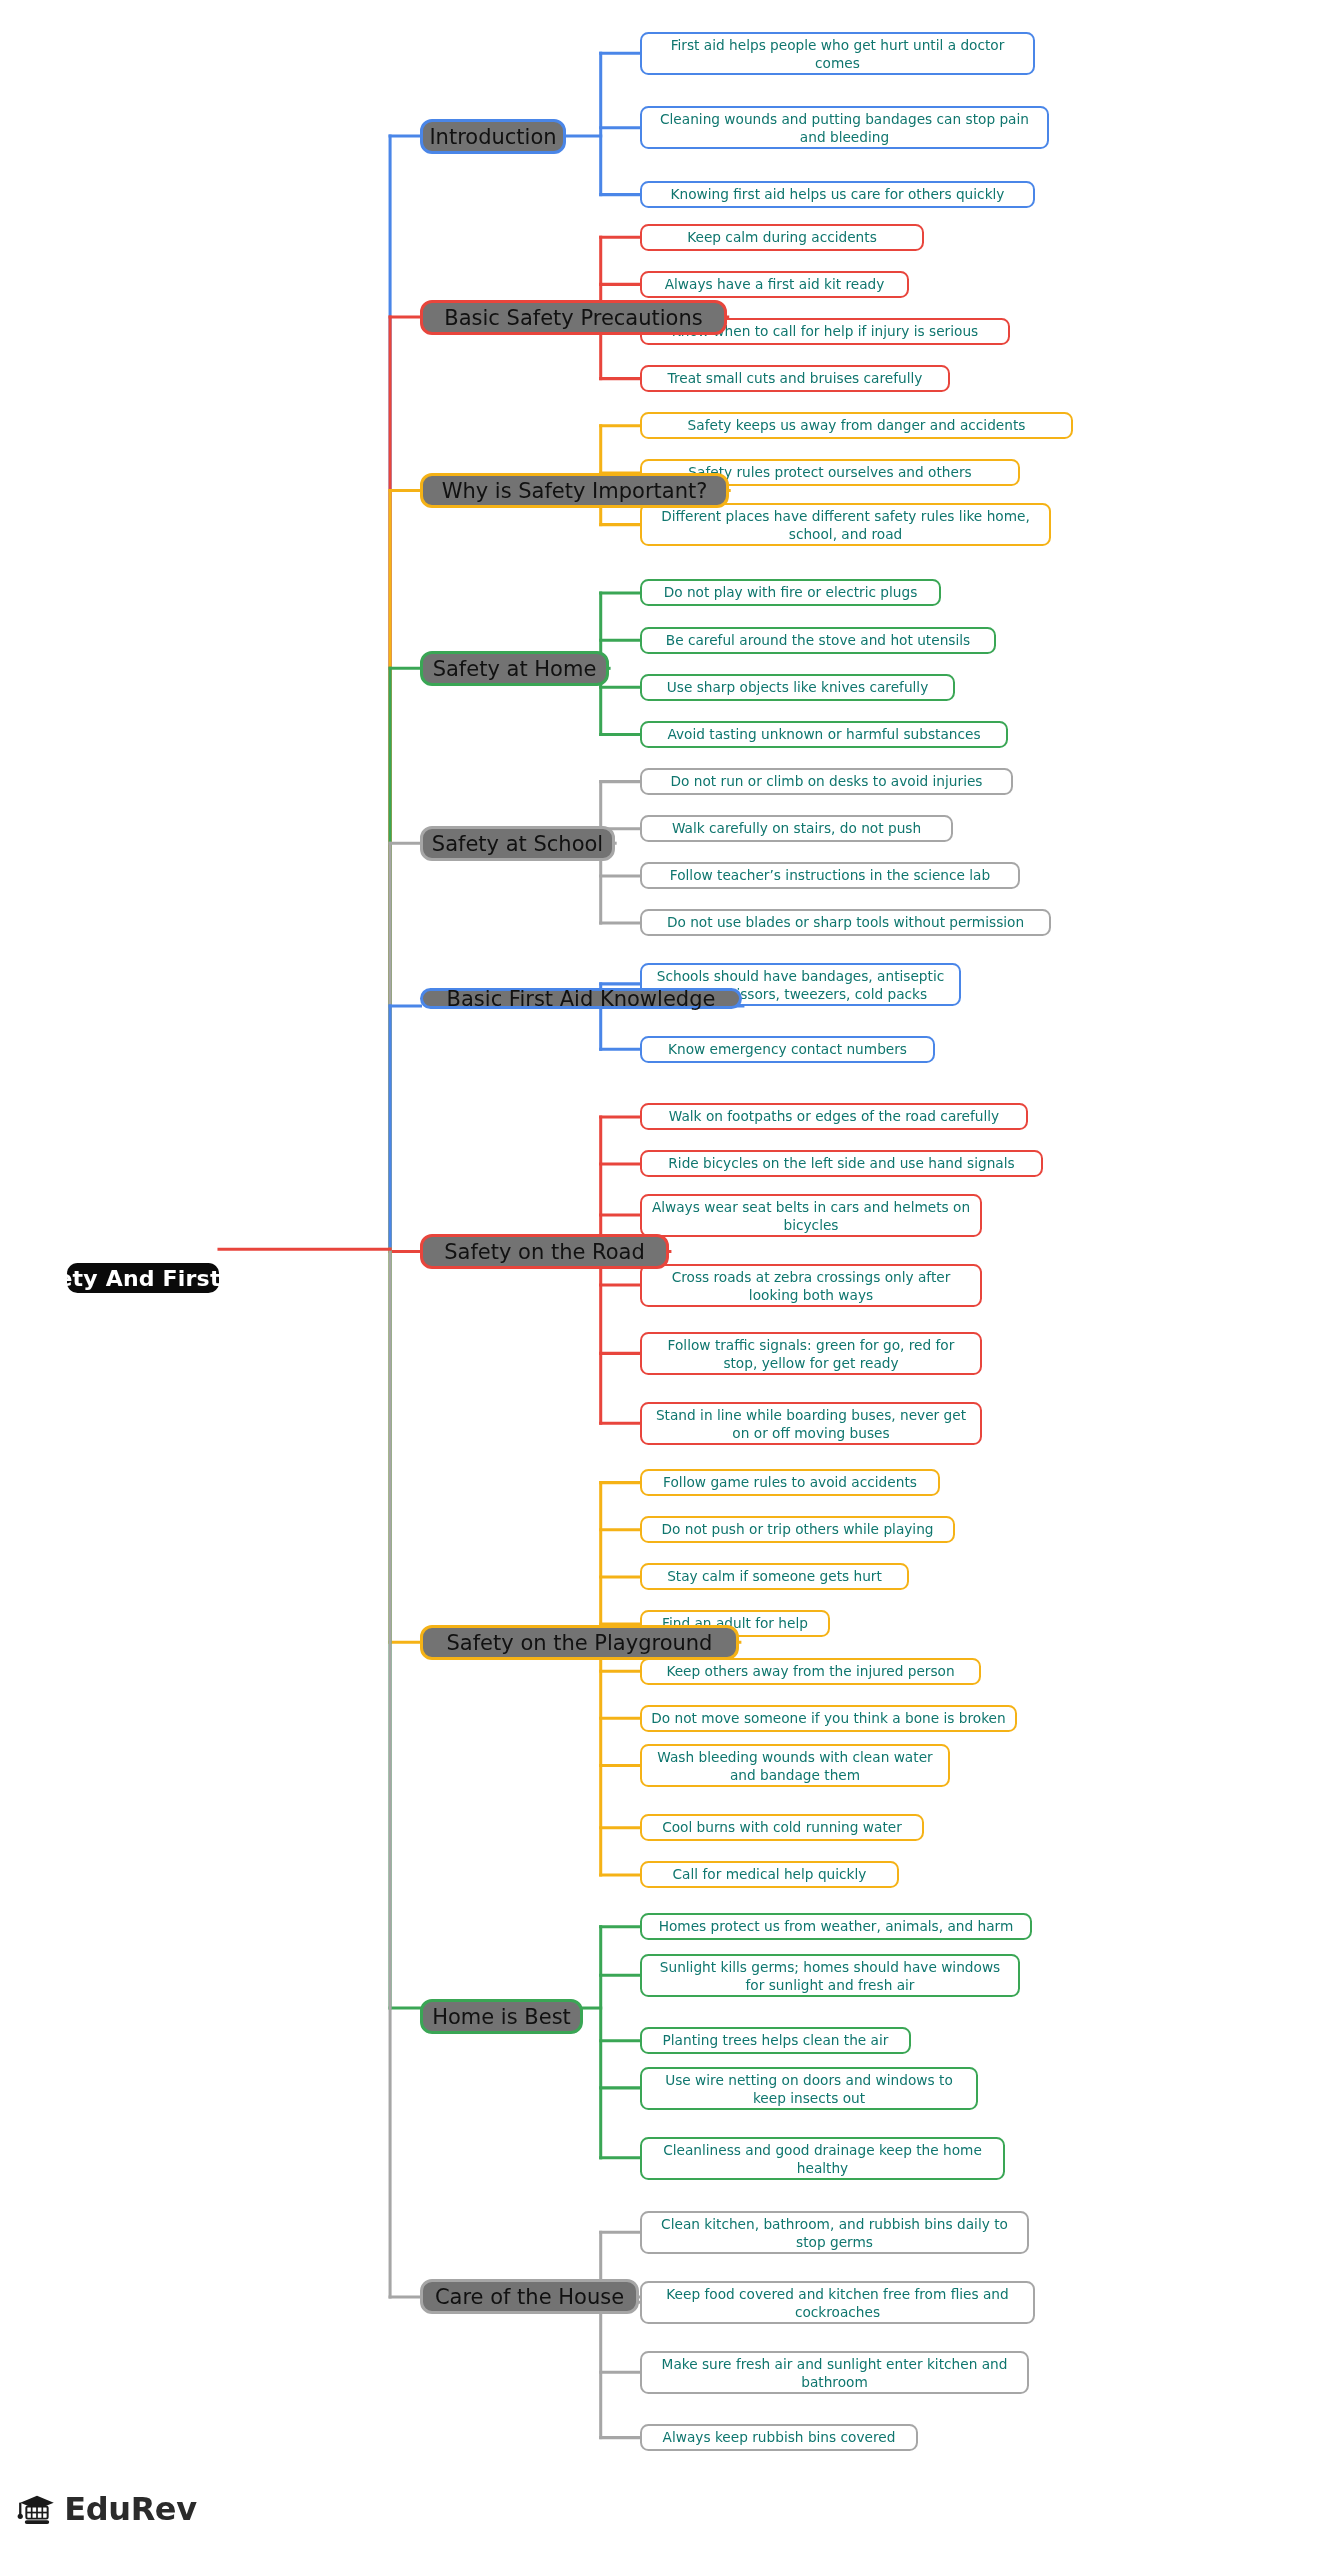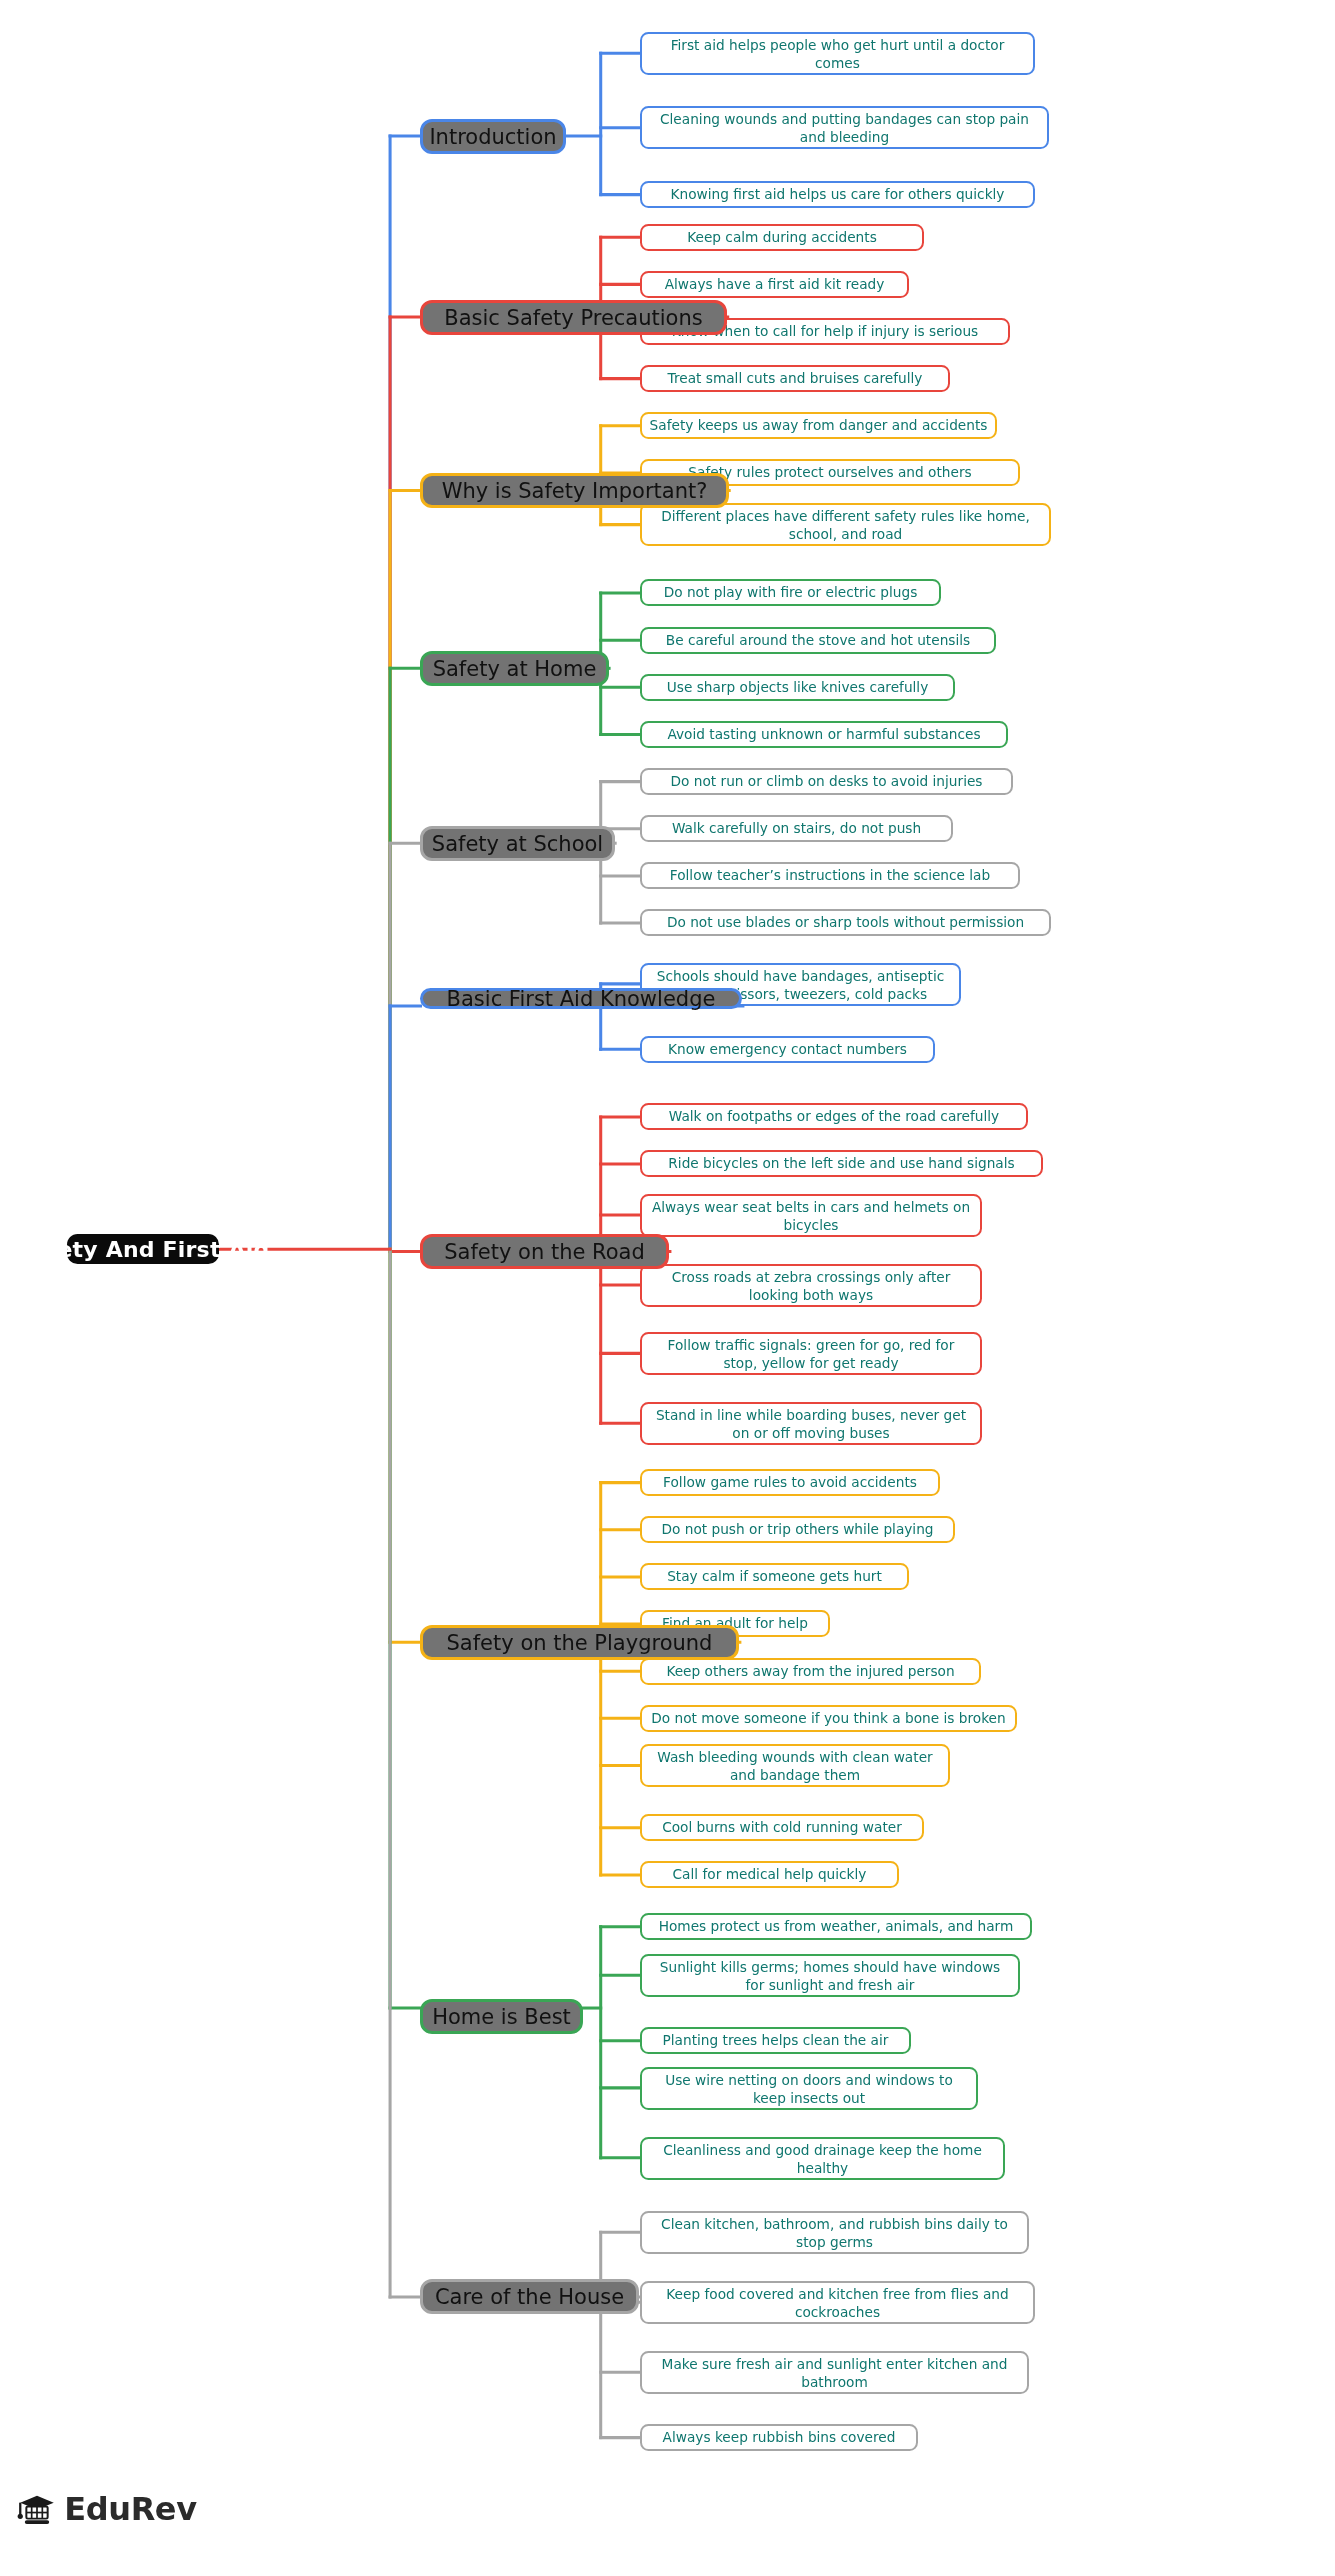--- a/index.html
+++ b/index.html
@@ -30,20 +30,21 @@
     border-radius: 10.6px;
     font-weight: bold;
     font-size: 22px;
     letter-spacing: 0.2px;
     display: flex;
     align-items: center;
     justify-content: center;
     padding: 0 12px;
     white-space: nowrap;
     z-index: 5;
+    margin-top: 29px;
   }
 
   
   .branch-node {
     position: absolute;
     background: #737373;
     border-style: solid;
     border-width: 3px;
     border-radius: 12px;
     display: flex;
@@ -213,21 +214,21 @@
       </div>
       <div class="leaf-node" style="left: 640px; top: 318px; width: 370px; min-height: 27px; border-color: rgb(232, 69, 60);">
         <span>Know when to call for help if injury is serious</span>
       </div>
       <div class="leaf-node" style="left: 640px; top: 365px; width: 310px; min-height: 27px; border-color: rgb(232, 69, 60);">
         <span>Treat small cuts and bruises carefully</span>
       </div>
       <div class="branch-node" style="left: 420px; top: 473px; width: 309px; height: 35px; border-color: rgb(245, 178, 22);">
         <span>Why is Safety Important?</span>
       </div>
-      <div class="leaf-node" style="left: 640px; top: 412px; width: 357px; min-height: 27px; border-color: rgb(245, 178, 22);">
+      <div class="leaf-node" style="left: 640px; top: 412px; width: 433px; min-height: 27px; border-color: rgb(245, 178, 22);">
         <span>Safety keeps us away from danger and accidents</span>
       </div>
       <div class="leaf-node" style="left: 640px; top: 459px; width: 380px; min-height: 27px; border-color: rgb(245, 178, 22);">
         <span>Safety rules protect ourselves and others</span>
       </div>
       <div class="leaf-node" style="left: 640px; top: 503px; width: 411px; min-height: 43px; border-color: rgb(245, 178, 22);">
         <span>Different places have different safety rules like home, school, and road</span>
       </div>
       <div class="branch-node" style="left: 420px; top: 651px; width: 189px; height: 35px; border-color: rgb(58, 166, 85);">
         <span>Safety at Home</span>

